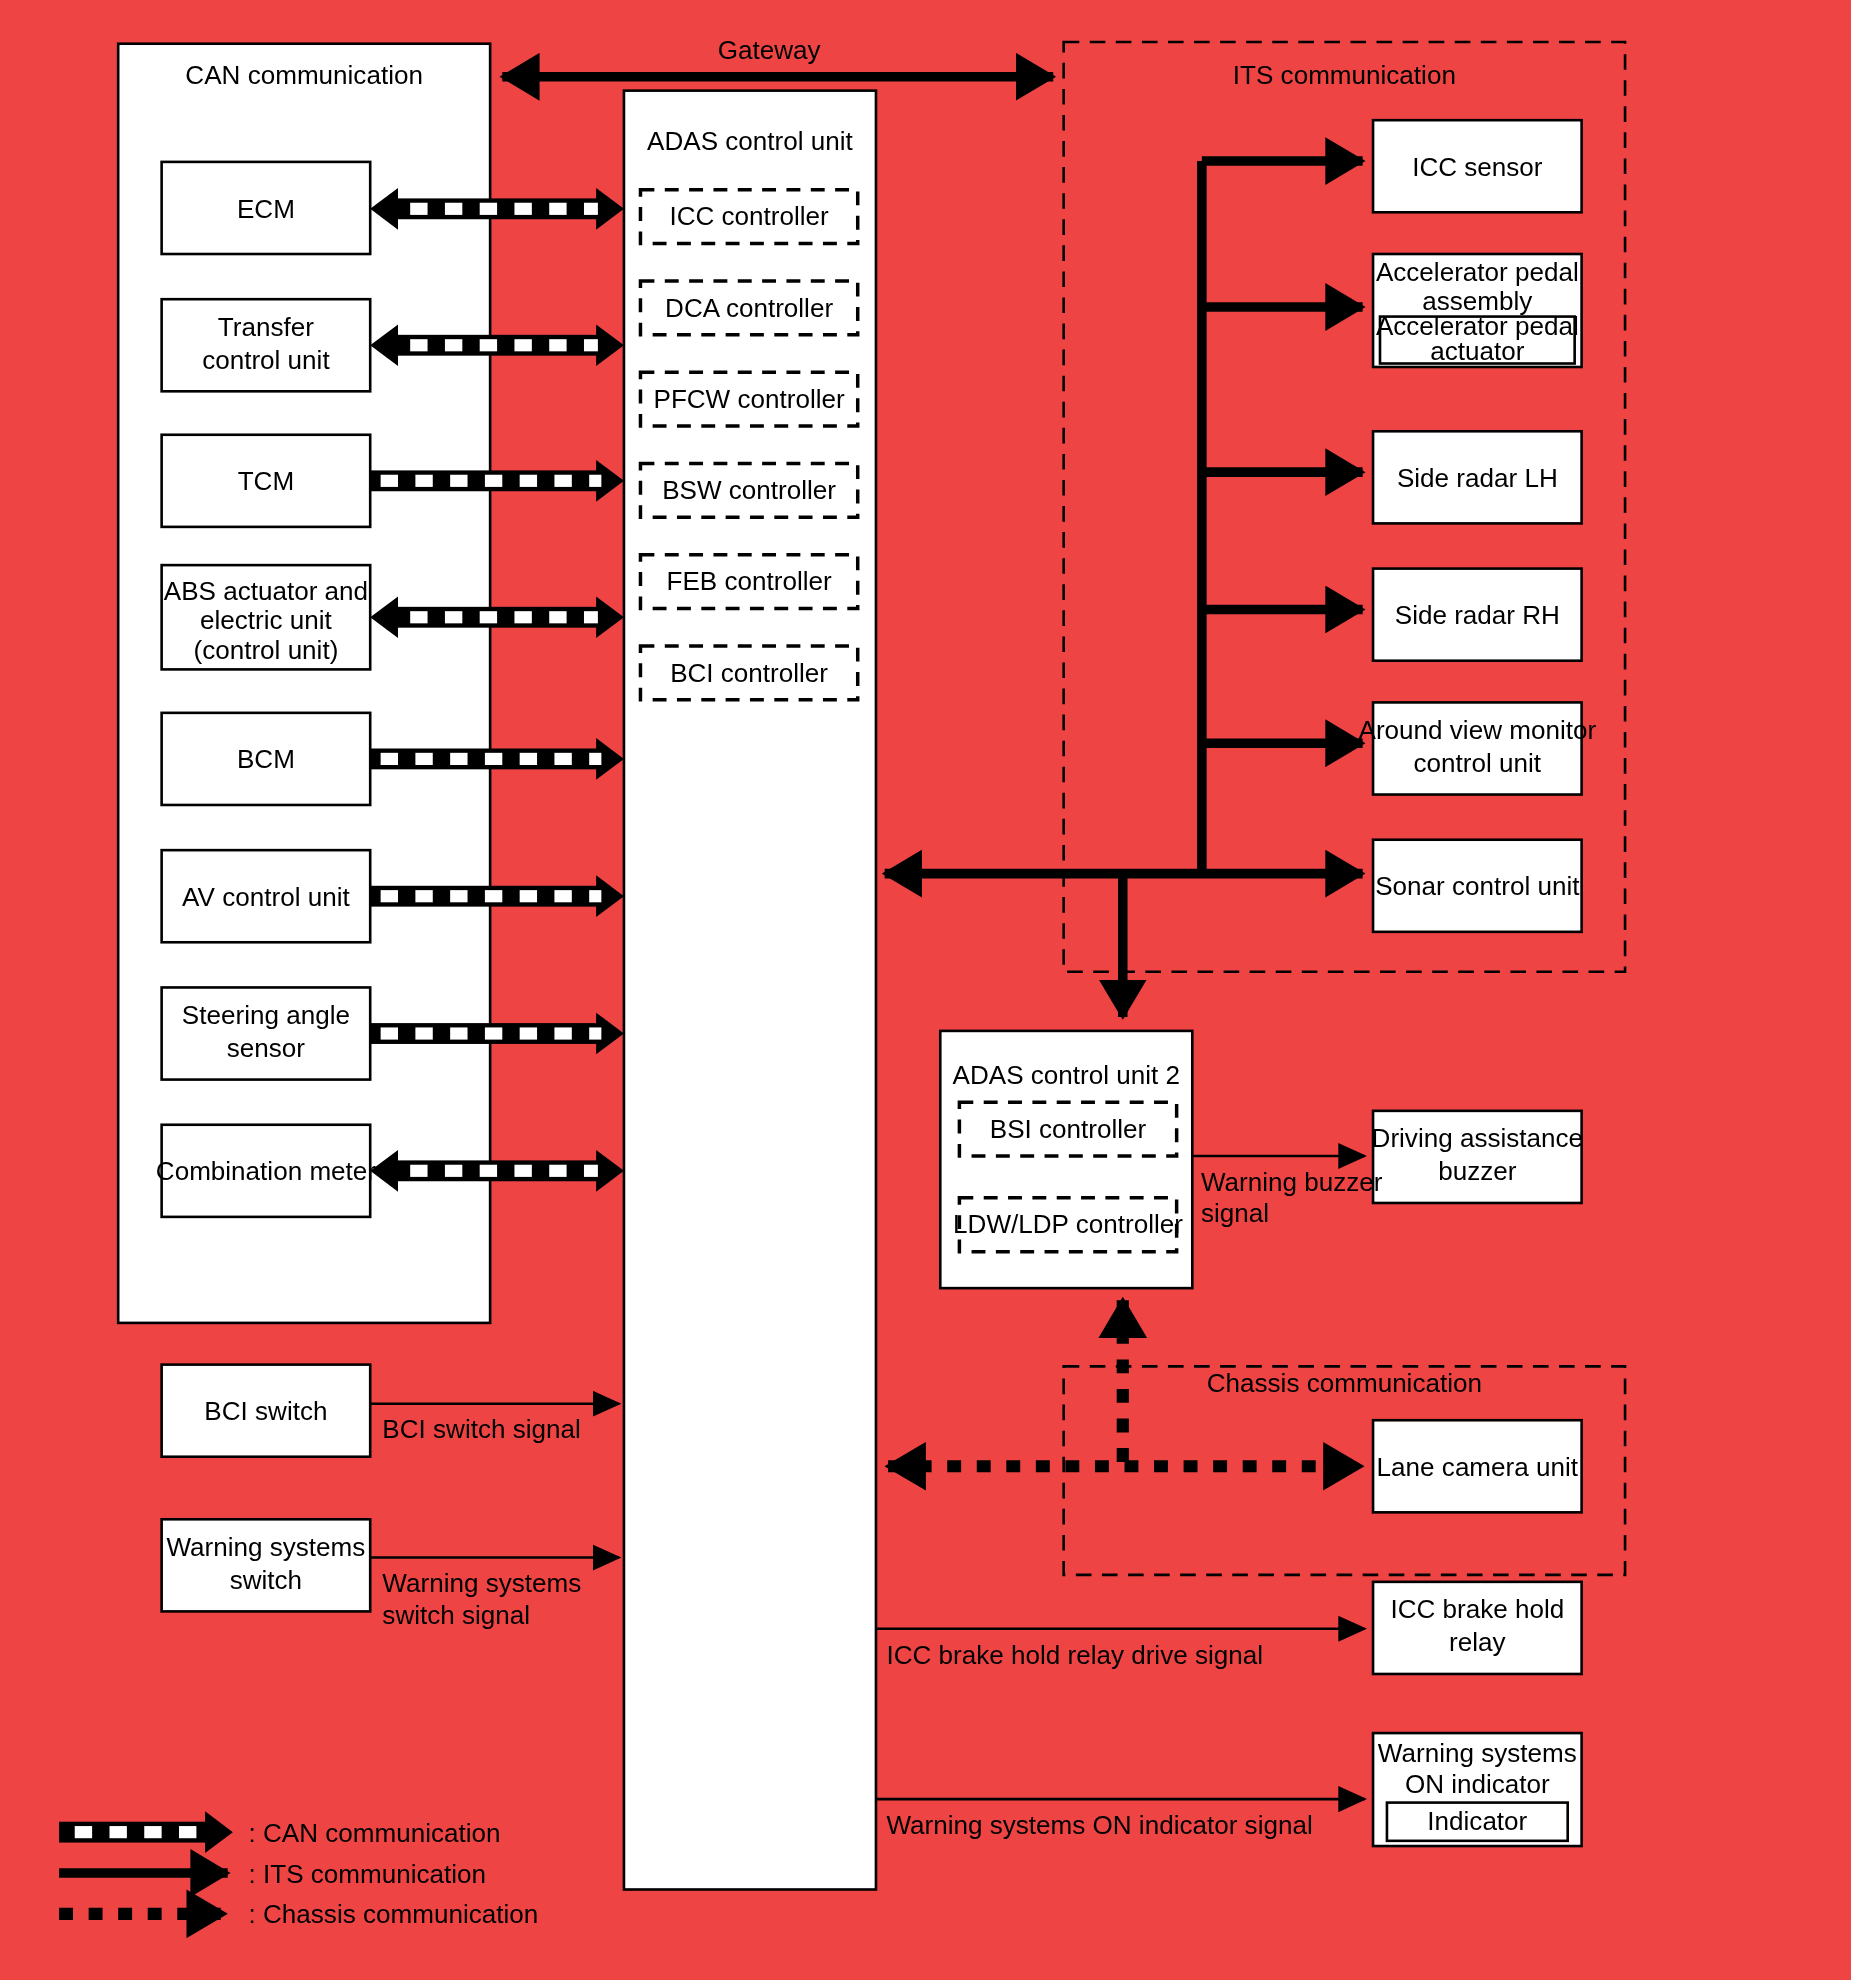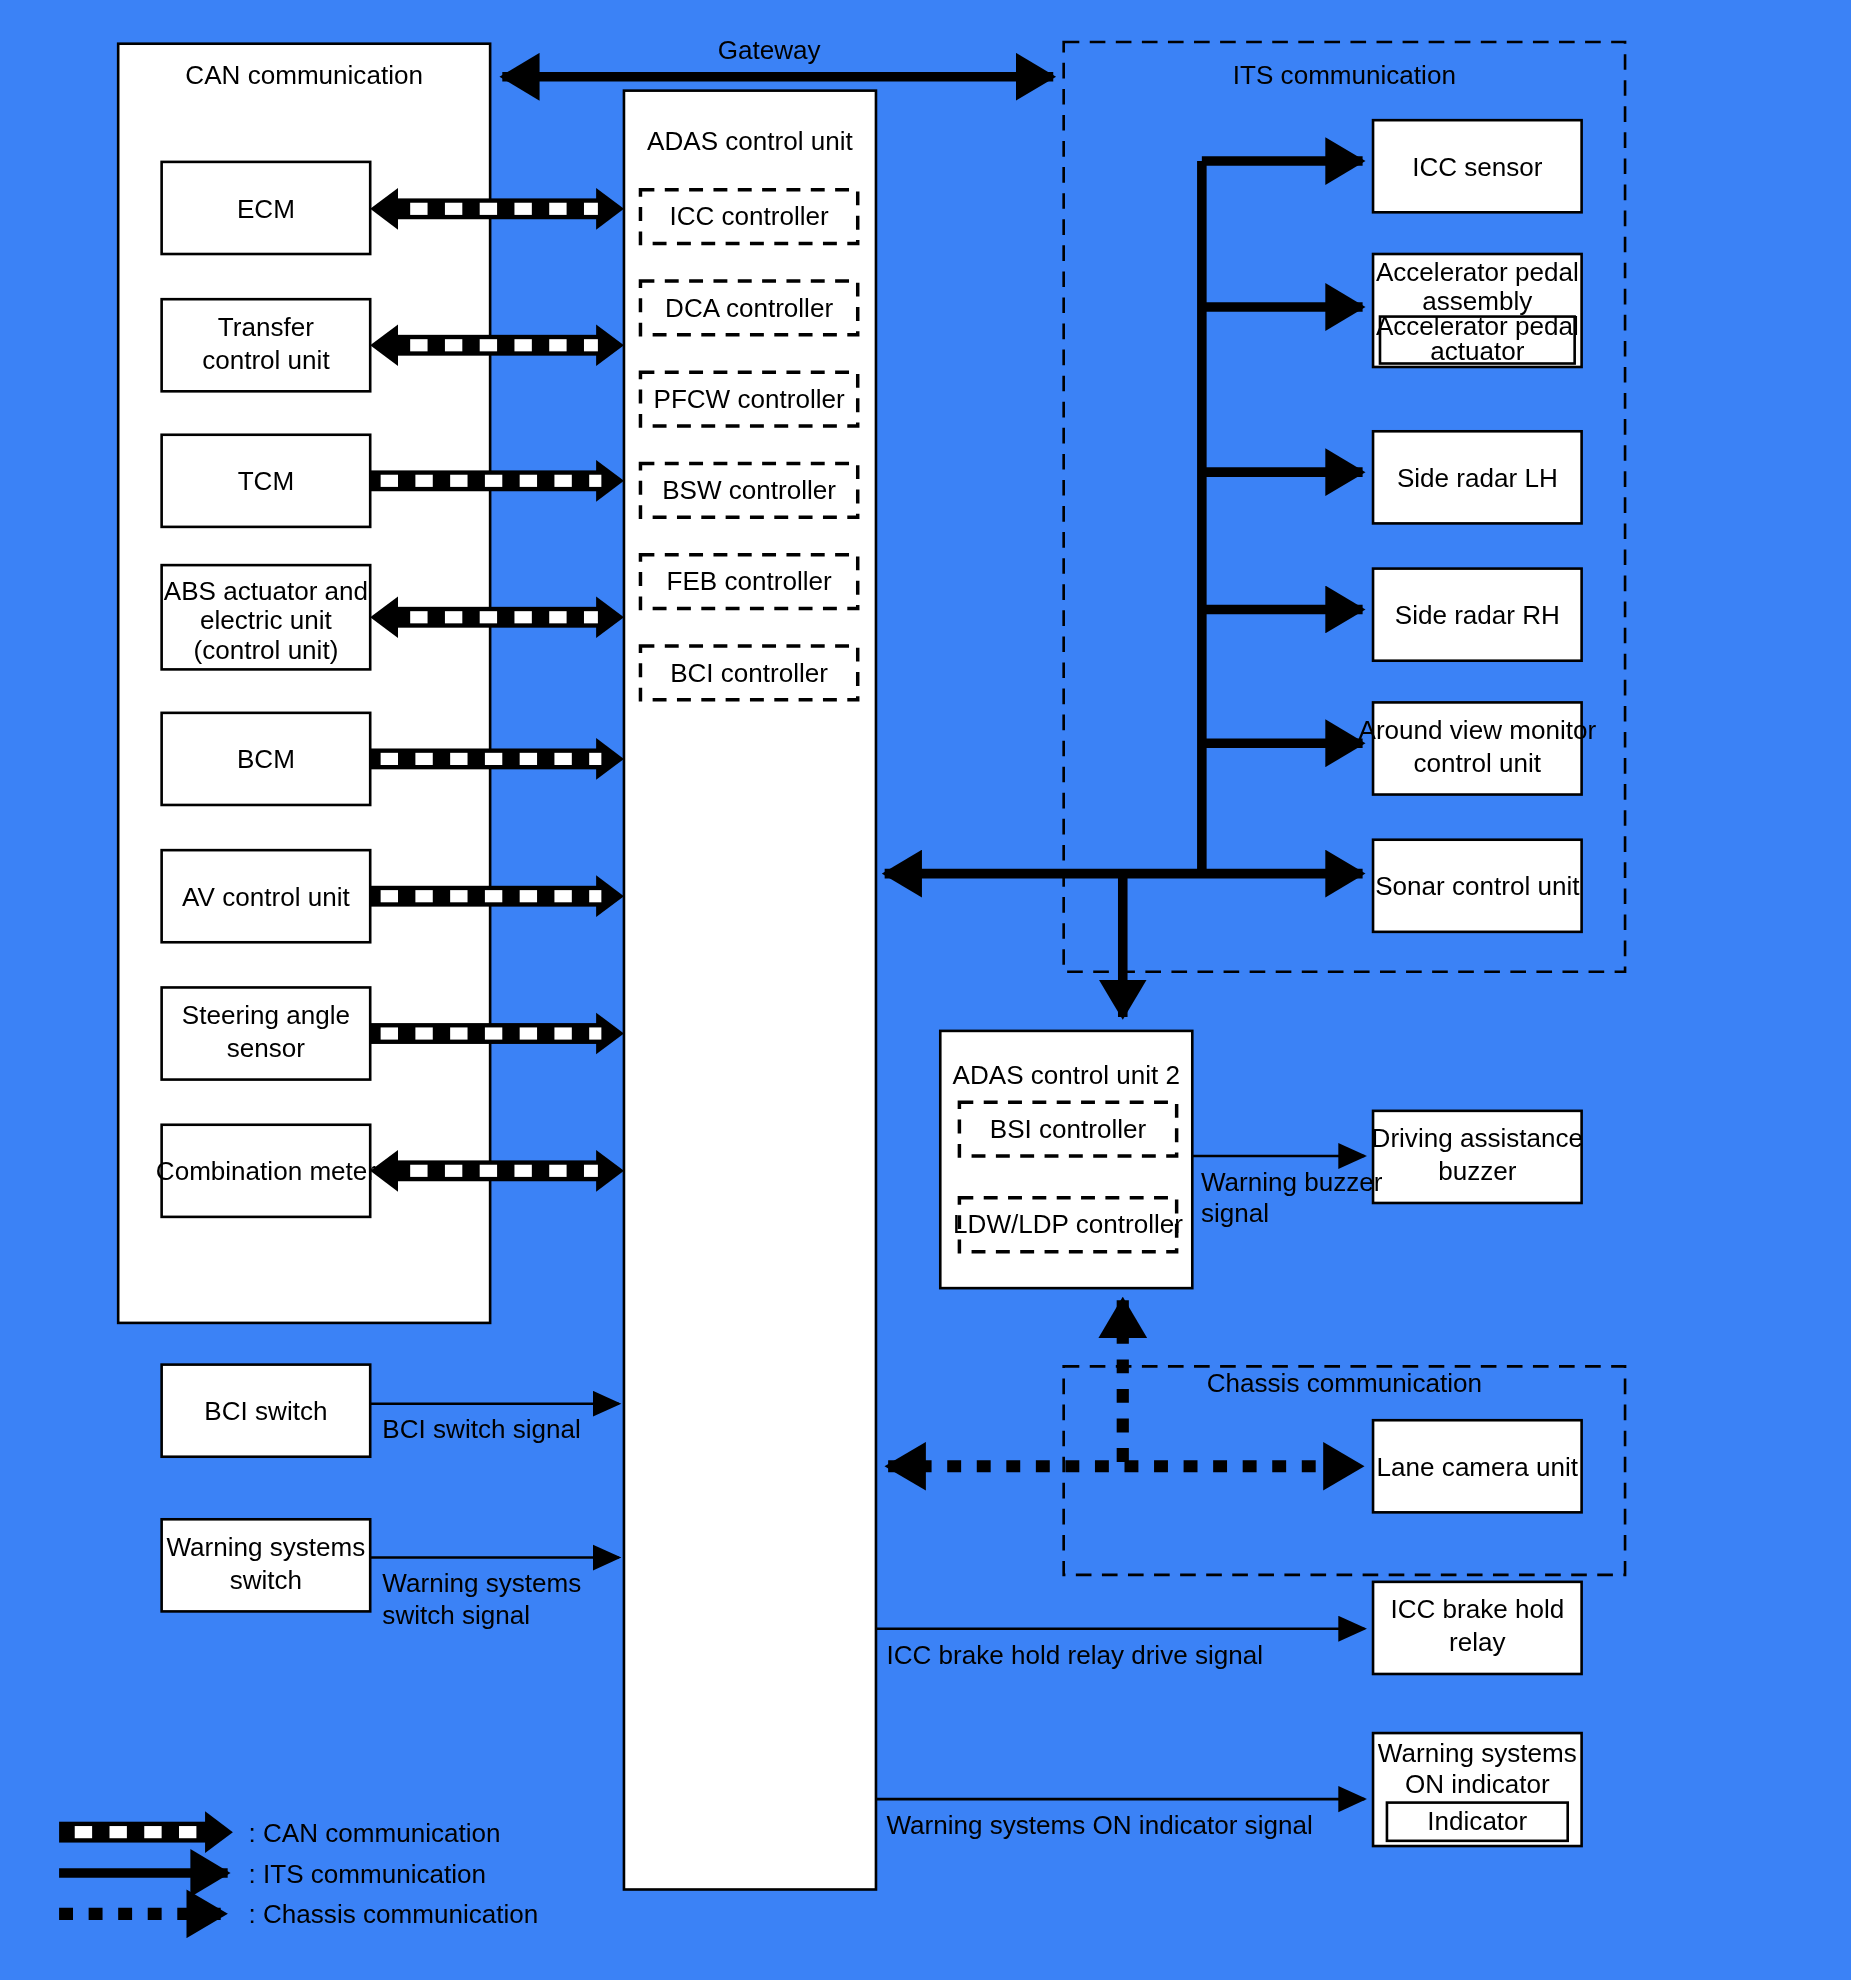--- a/index.html
+++ b/index.html
@@ -1,17 +1,17 @@
 <!DOCTYPE html>
 <html style="font-size:14px"><head>
 <meta charset="utf-8">
 <style>
   html,body{margin:0;padding:0;background:#ffffff;}
   body{font-family:"Liberation Sans", sans-serif;}
-  #stage{position:relative;width:1851px;height:1981px;background:#3b82f6;overflow:hidden;}
+  #stage{position:relative;width:1851px;height:1981px;background:#ef4444;overflow:hidden;}
   svg{position:absolute;top:0;left:0;width:1851px;height:1981px;}
   text{font-family:"Liberation Sans", sans-serif;fill:#000;}
   .lbl{font-size:30px;}
   .lblbox{font-size:30px;}
   .solid-box{fill:#ffffff;stroke:#000000;stroke-width:3;}
   .dash-box{fill:none;stroke:#000000;stroke-width:3;stroke-dasharray:18 12;}
   .dash-inner{fill:none;stroke:#000000;stroke-width:4;stroke-dasharray:16 12;}
   .thinline{stroke:#000000;stroke-width:3;fill:none;}
   .thickline{stroke:#000000;stroke-width:11;fill:none;}
   .canbar{fill:#000000;}

